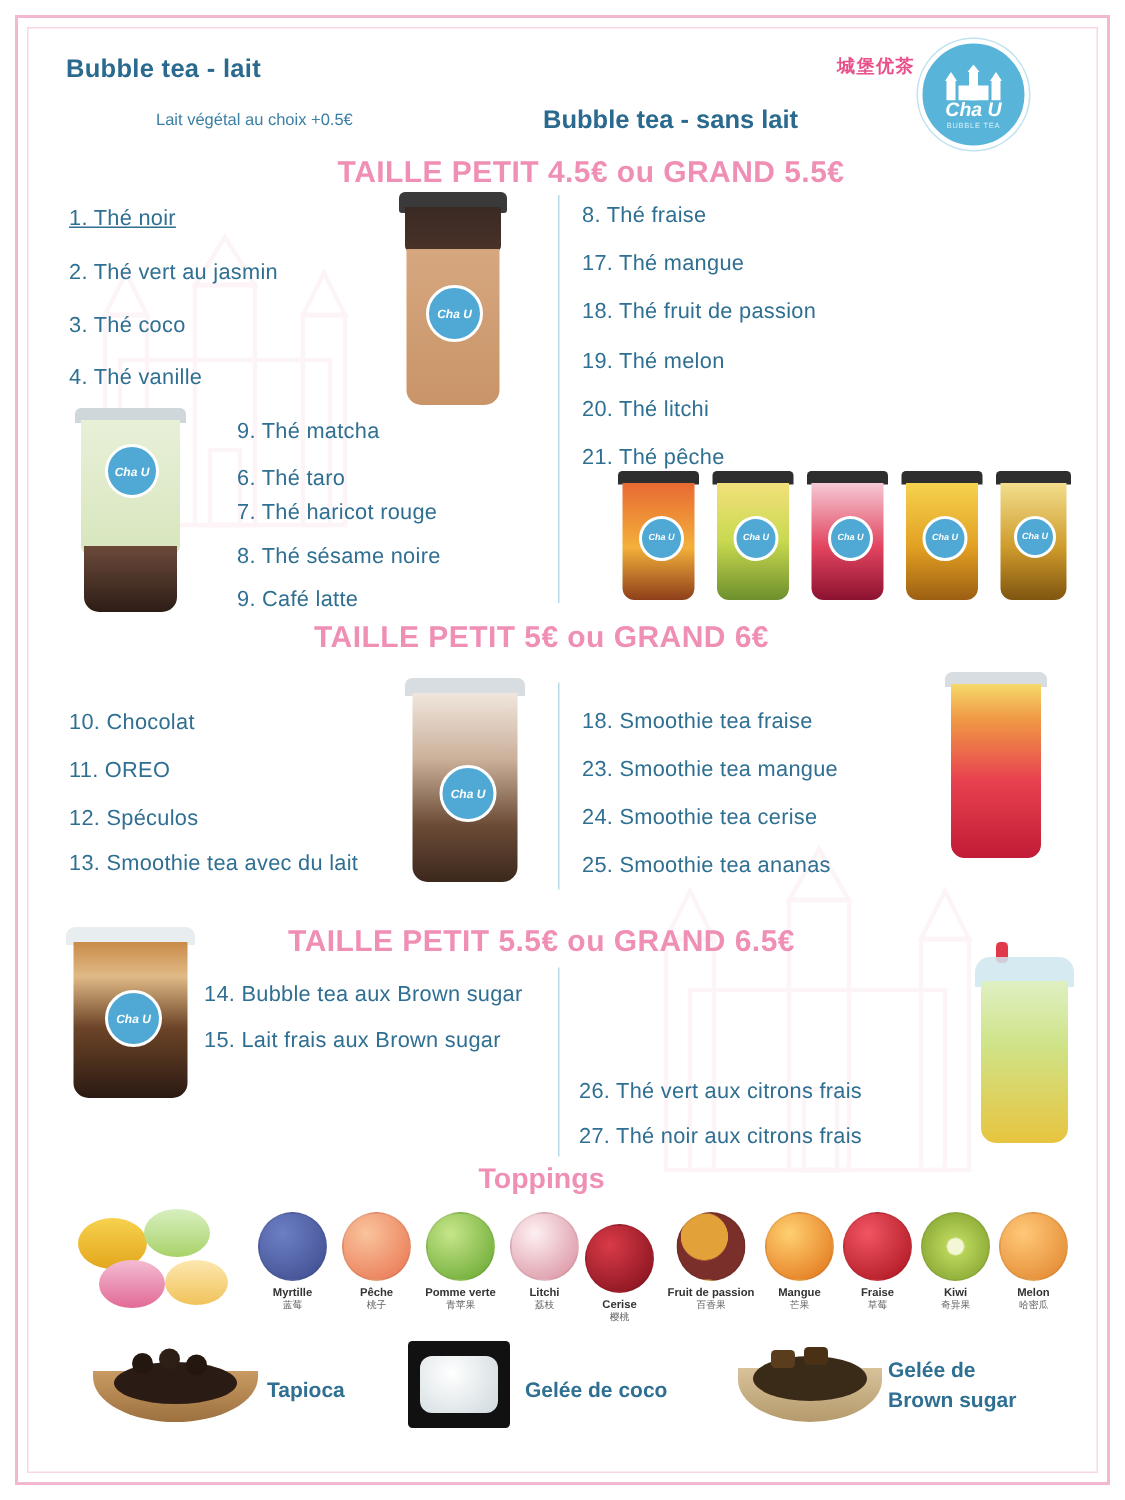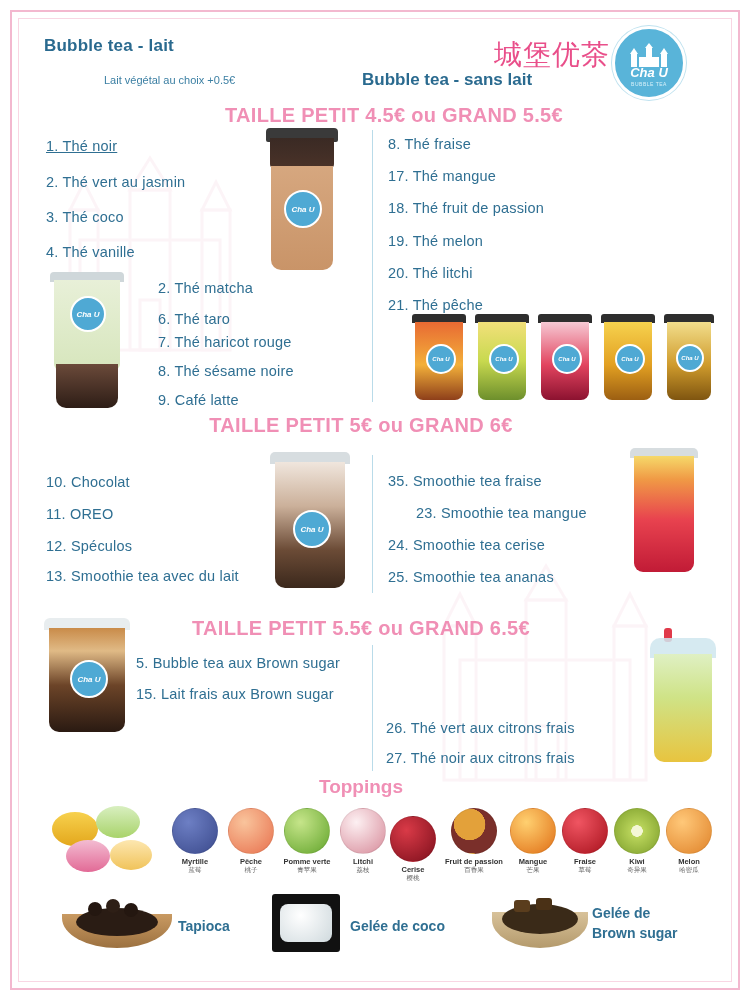--- a/index.html
+++ b/index.html
@@ -60,22 +60,22 @@
   .title-right {
     position: absolute;
     left: 362px; top: 70px;
     font-size: 17px;
     font-weight: bold;
     color: #2a6a8f;
   }
   .logo-cn {
     position: absolute;
     right: 112px; top: 36px;
-    font-size: 28px;
-    font-weight: normal;
+    font-size: 12px;
+    font-weight: bold;
     color: #e94f8a;
     letter-spacing: 1px;
   }
   .logo-badge {
     position: absolute;
     right: 36px; top: 26px;
     width: 68px; height: 68px;
     border-radius: 50%;
     background: #59b4d9;
     border: 3px solid #ffffff;
@@ -255,21 +255,21 @@
 
   <div class="vdiv" style="left:372px; top:130px; height:272px;"></div>
   <div class="vdiv" style="left:372px; top:455px; height:138px;"></div>
   <div class="vdiv" style="left:372px; top:645px; height:126px;"></div>
 
   <div class="item" style="left:46px; top:138px;text-decoration:underline;">1. Thé noir</div>
   <div class="item" style="left:46px; top:174px;">2. Thé vert au jasmin</div>
   <div class="item" style="left:46px; top:209px;">3. Thé coco</div>
   <div class="item" style="left:46px; top:244px;">4. Thé vanille</div>
 
-  <div class="item" style="left:158px; top:280px;">2. Thé matcha</div>
+  <div class="item" style="left:158px; top:280px;">9. Thé matcha</div>
   <div class="item" style="left:158px; top:311px;">6. Thé taro</div>
   <div class="item" style="left:158px; top:334px;">7. Thé haricot rouge</div>
   <div class="item" style="left:158px; top:363px;">8. Thé sésame noire</div>
   <div class="item" style="left:158px; top:392px;">9. Café latte</div>
 
   <div class="item" style="left:388px; top:136px;">8. Thé fraise</div>
   <div class="item" style="left:388px; top:168px;">17. Thé mangue</div>
   <div class="item" style="left:388px; top:200px;">18. Thé fruit de passion</div>
   <div class="item" style="left:388px; top:233px;">19. Thé melon</div>
   <div class="item" style="left:388px; top:265px;">20. Thé litchi</div>
@@ -315,39 +315,39 @@
     <div class="logo" style="left:12px;top:30px;width:24px;height:24px;font-size:6px;">Cha U</div>
   </div>
 
   <div class="price-head" style="top:414px;">TAILLE PETIT 5€ ou GRAND 6€</div>
 
   <div class="item" style="left:46px; top:474px;">10. Chocolat</div>
   <div class="item" style="left:46px; top:506px;">11. OREO</div>
   <div class="item" style="left:46px; top:538px;">12. Spéculos</div>
   <div class="item" style="left:46px; top:568px;">13. Smoothie tea avec du lait</div>
 
-  <div class="item" style="left:388px; top:473px;">35. Smoothie tea fraise</div>
-  <div class="item" style="left:388px; top:505px;margin-left:28px;">23. Smoothie tea mangue</div>
+  <div class="item" style="left:388px; top:473px;">18. Smoothie tea fraise</div>
+  <div class="item" style="left:388px; top:505px;">23. Smoothie tea mangue</div>
   <div class="item" style="left:388px; top:537px;">24. Smoothie tea cerise</div>
   <div class="item" style="left:388px; top:569px;">25. Smoothie tea ananas</div>
 
   <div class="cup" style="left:268px; top:452px; width:84px; height:140px;">
     <div style="position:absolute;left:2px;top:0;width:80px;height:12px;background:#d7dde0;border-radius:5px 5px 0 0;"></div>
     <div style="position:absolute;left:7px;top:10px;width:70px;height:126px;background:linear-gradient(180deg,#f0e6dd 0%,#cbb09a 35%,#6b4b36 70%,#3b281c 100%);border-radius:0 0 10px 10px;"></div>
     <div class="logo" style="left:25px;top:58px;width:34px;height:34px;">Cha U</div>
   </div>
 
   <div class="cup" style="left:628px; top:448px; width:72px; height:128px;">
     <div style="position:absolute;left:2px;top:0;width:68px;height:10px;background:#d7dde0;border-radius:5px 5px 0 0;"></div>
     <div style="position:absolute;left:6px;top:8px;width:60px;height:116px;background:linear-gradient(180deg,#f6d96a 0%,#f09a45 20%,#e8424f 55%,#c11b36 100%);border-radius:0 0 9px 9px;"></div>
   </div>
 
   <div class="price-head" style="top:617px;">TAILLE PETIT 5.5€  ou GRAND 6.5€</div>
 
-  <div class="item" style="left:136px; top:655px;">5. Bubble tea aux Brown sugar</div>
+  <div class="item" style="left:136px; top:655px;">14. Bubble tea aux Brown sugar</div>
   <div class="item" style="left:136px; top:686px;">15. Lait frais aux Brown sugar</div>
 
   <div class="item" style="left:386px; top:720px;">26. Thé vert aux citrons frais</div>
   <div class="item" style="left:386px; top:750px;">27. Thé noir aux citrons frais</div>
 
   <div class="cup" style="left:44px; top:618px; width:86px; height:118px;">
     <div style="position:absolute;left:0;top:0;width:86px;height:12px;background:#e8edef;border-radius:6px 6px 0 0;"></div>
     <div style="position:absolute;left:5px;top:10px;width:76px;height:104px;background:linear-gradient(180deg,#c98b49 0%,#e0ba86 22%,#6c4428 55%,#2a1a12 100%);border-radius:0 0 10px 10px;"></div>
     <div class="logo" style="left:26px;top:42px;width:34px;height:34px;">Cha U</div>
   </div>

